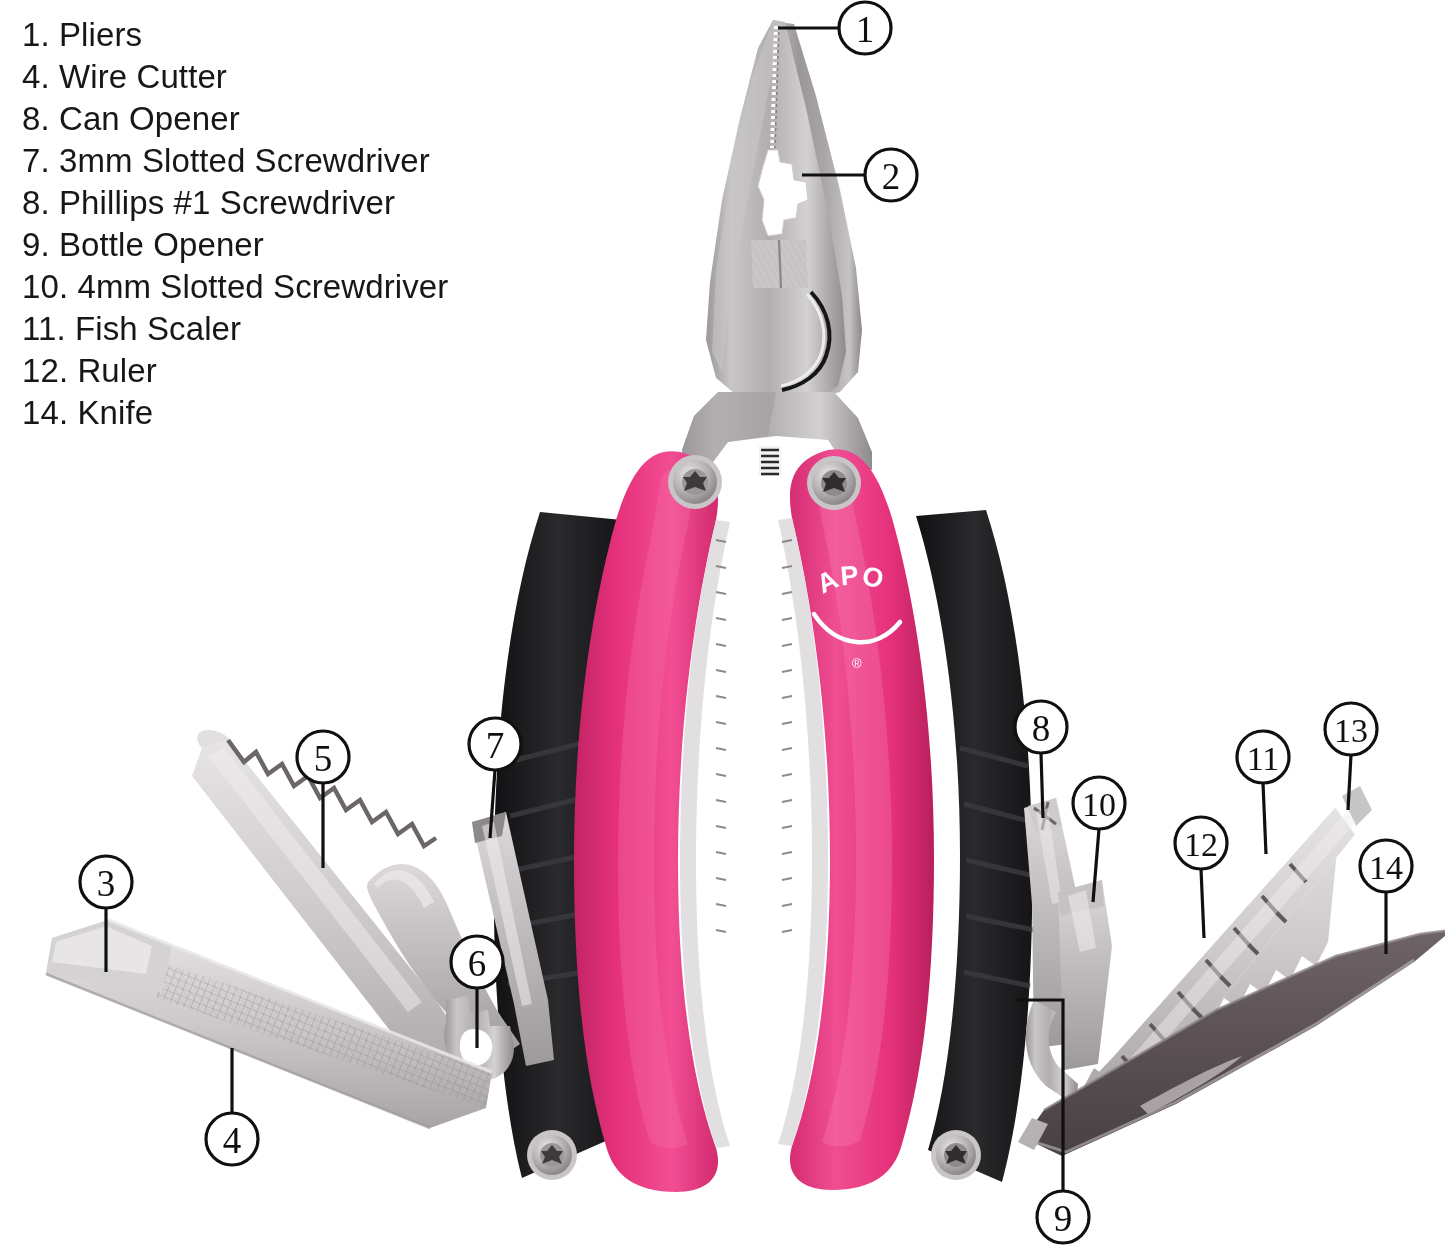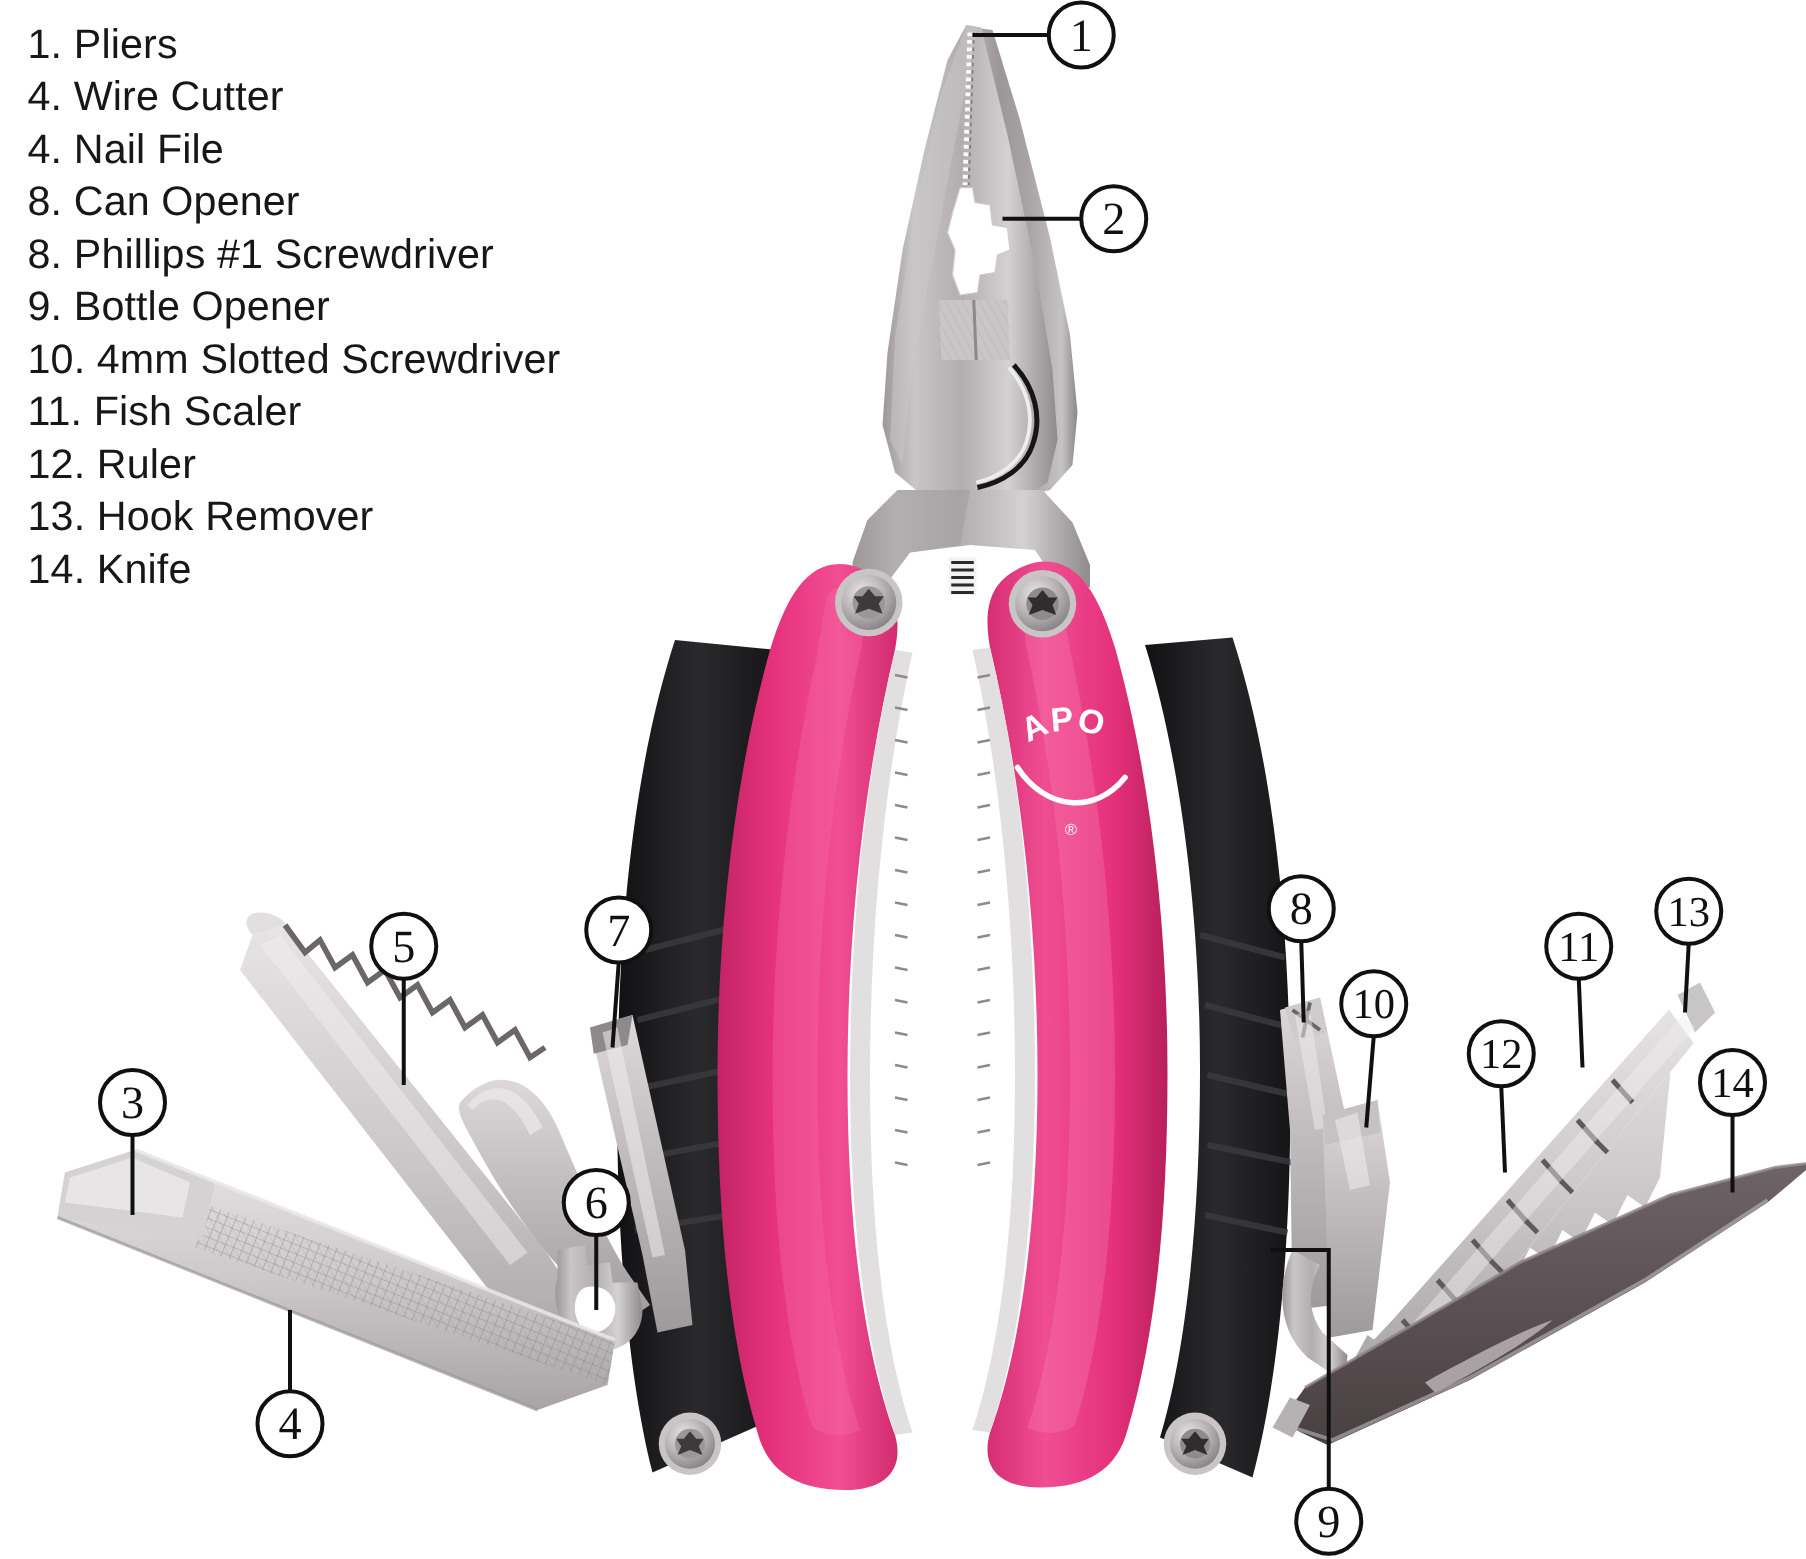--- a/index.html
+++ b/index.html
@@ -24,28 +24,27 @@
   .leader{stroke:#101010;stroke-width:3.2;fill:none;stroke-linecap:butt;}
 </style>
 </head>
 <body>
 
 <div id="stage">
 
   <div id="legend">
     <div class="legend-item">1. Pliers</div>
     <div class="legend-item">4. Wire Cutter</div>
-    <div class="legend-item">4. Nail File</div>
     <div class="legend-item">8. Can Opener</div>
+    <div class="legend-item">7. 3mm Slotted Screwdriver</div>
     <div class="legend-item">8. Phillips #1 Screwdriver</div>
     <div class="legend-item">9. Bottle Opener</div>
     <div class="legend-item">10. 4mm Slotted Screwdriver</div>
     <div class="legend-item">11. Fish Scaler</div>
     <div class="legend-item">12. Ruler</div>
-    <div class="legend-item">13. Hook Remover</div>
     <div class="legend-item">14. Knife</div>
   </div>
 
   <svg id="art" viewBox="0 0 1445 1247">
     <defs>
       <linearGradient id="gSteelV" x1="0" y1="0" x2="1" y2="0">
         <stop offset="0" stop-color="#9c9799"></stop>
         <stop offset=".18" stop-color="#c9c6c7"></stop>
         <stop offset=".45" stop-color="#b2aeb0"></stop>
         <stop offset=".72" stop-color="#d4d1d2"></stop>

